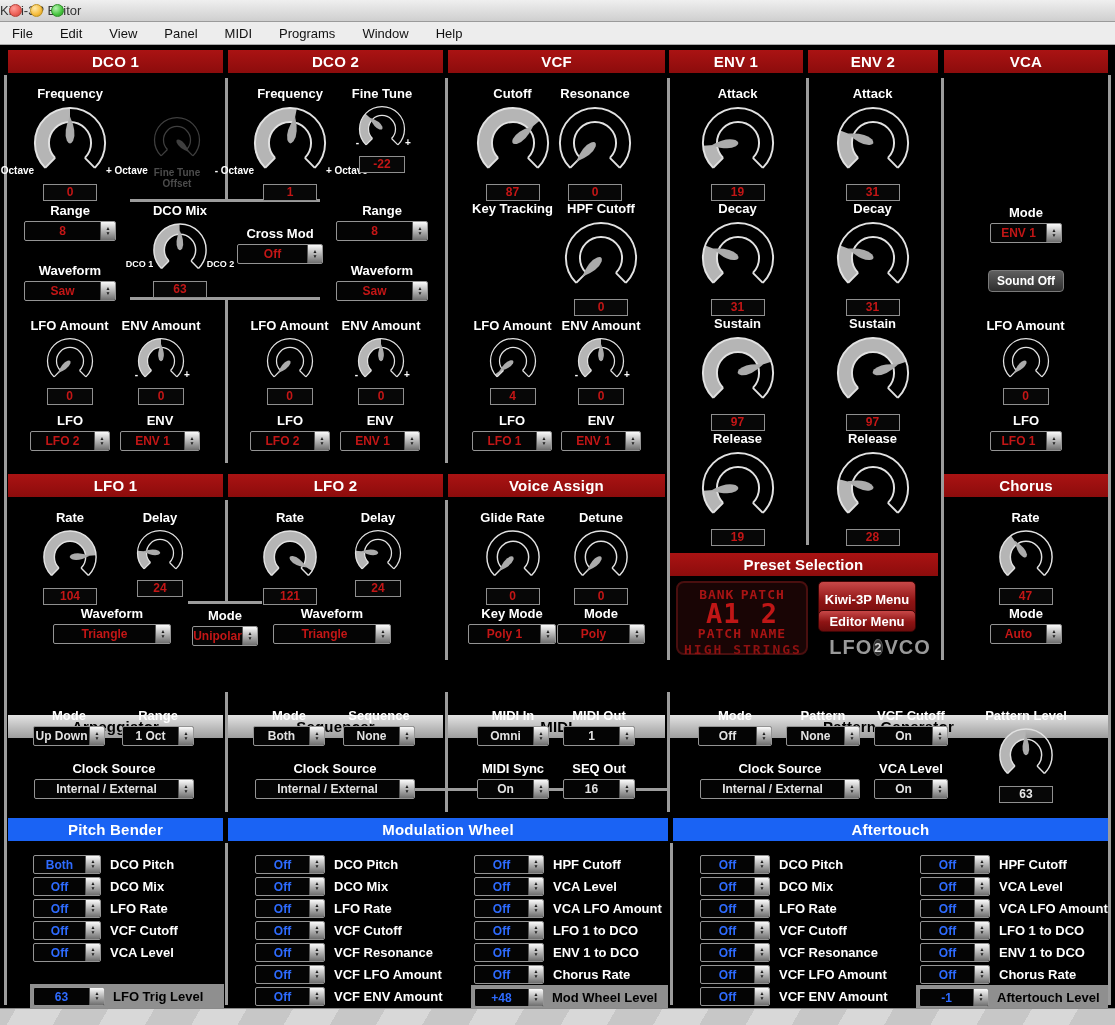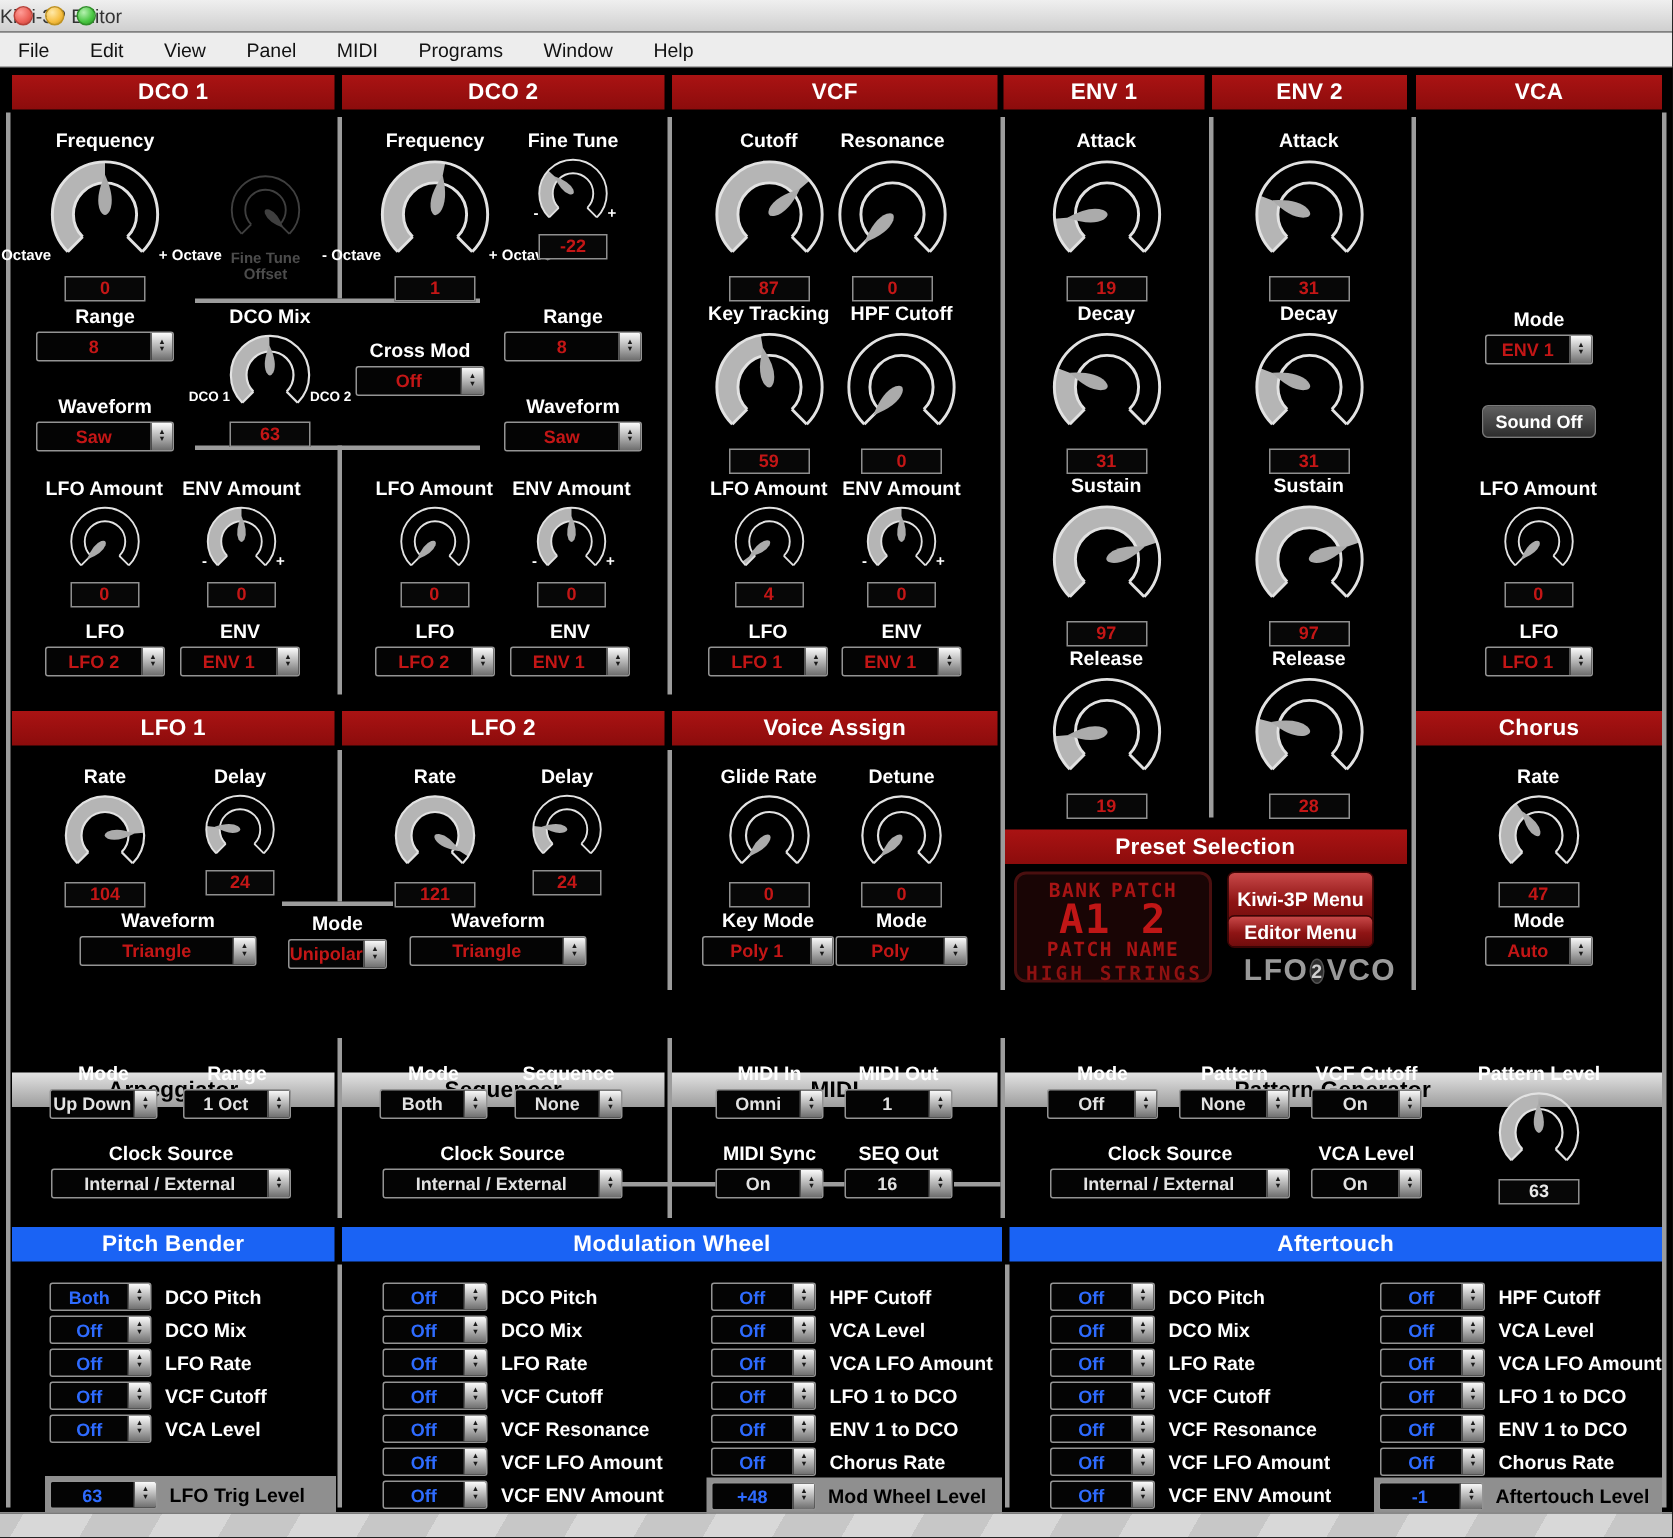--- a/index.html
+++ b/index.html
@@ -401,30 +401,20 @@
               <path d="M18.18,81.82 A45,45 0 1 1 81.82,81.82" stroke="#e2e2e2" stroke-width="2.5" fill="none"></path>
               <path d="M30.91,69.09 A27,27 0 1 1 69.09,69.09" stroke="#e2e2e2" stroke-width="2.5" fill="none"></path>
               <line x1="30.908116907963215" y1="69.09188309203678" x2="18.18019484660536" y2="81.81980515339464" stroke="#e2e2e2" stroke-width="2.5"></line>
               <line x1="69.09188309203678" y1="69.09188309203678" x2="81.81980515339464" y2="81.81980515339464" stroke="#e2e2e2" stroke-width="2.5"></line>
               <path d="M50,16 Q59,36 54,47 Q50,54 46,47 Q41,36 50,16 Z" fill="#ababab" transform="rotate(-135,50,50)"></path>
             </svg>
           </div><div class="knob-value" style="width: 54px;">0</div></div>
     </div>
     <div class="ctl" style="left:455px;top:156px;width:115px">
       <div class="ctl-label">Key Tracking</div>
-      <div class="knob"><div class="knob-wrap" style="width: 78px;">
-            <svg viewBox="0 0 100 100" width="78" height="78">
-              <path d="M24.54,75.46 A36,36 0 0 1 44.02,14.50" stroke="#b5b5b5" stroke-width="18" fill="none"></path>
-              <path d="M18.18,81.82 A45,45 0 1 1 81.82,81.82" stroke="#e2e2e2" stroke-width="2.5" fill="none"></path>
-              <path d="M30.91,69.09 A27,27 0 1 1 69.09,69.09" stroke="#e2e2e2" stroke-width="2.5" fill="none"></path>
-              <line x1="30.908116907963215" y1="69.09188309203678" x2="18.18019484660536" y2="81.81980515339464" stroke="#e2e2e2" stroke-width="2.5"></line>
-              <line x1="69.09188309203678" y1="69.09188309203678" x2="81.81980515339464" y2="81.81980515339464" stroke="#e2e2e2" stroke-width="2.5"></line>
-              <path d="M50,16 Q59,36 54,47 Q50,54 46,47 Q41,36 50,16 Z" fill="#ababab" transform="rotate(-9.566929133858267,50,50)"></path>
-            </svg>
-          </div><div class="knob-value" style="width: 54px;">59</div></div>
     </div>
     <div class="ctl" style="left:545px;top:156px;width:112px">
       <div class="ctl-label">HPF Cutoff</div>
       <div class="knob"><div class="knob-wrap" style="width: 78px;">
             <svg viewBox="0 0 100 100" width="78" height="78">
               <path d="M18.18,81.82 A45,45 0 1 1 81.82,81.82" stroke="#e2e2e2" stroke-width="2.5" fill="none"></path>
               <path d="M30.91,69.09 A27,27 0 1 1 69.09,69.09" stroke="#e2e2e2" stroke-width="2.5" fill="none"></path>
               <line x1="30.908116907963215" y1="69.09188309203678" x2="18.18019484660536" y2="81.81980515339464" stroke="#e2e2e2" stroke-width="2.5"></line>
               <line x1="69.09188309203678" y1="69.09188309203678" x2="81.81980515339464" y2="81.81980515339464" stroke="#e2e2e2" stroke-width="2.5"></line>
               <path d="M50,16 Q59,36 54,47 Q50,54 46,47 Q41,36 50,16 Z" fill="#ababab" transform="rotate(-135,50,50)"></path>

